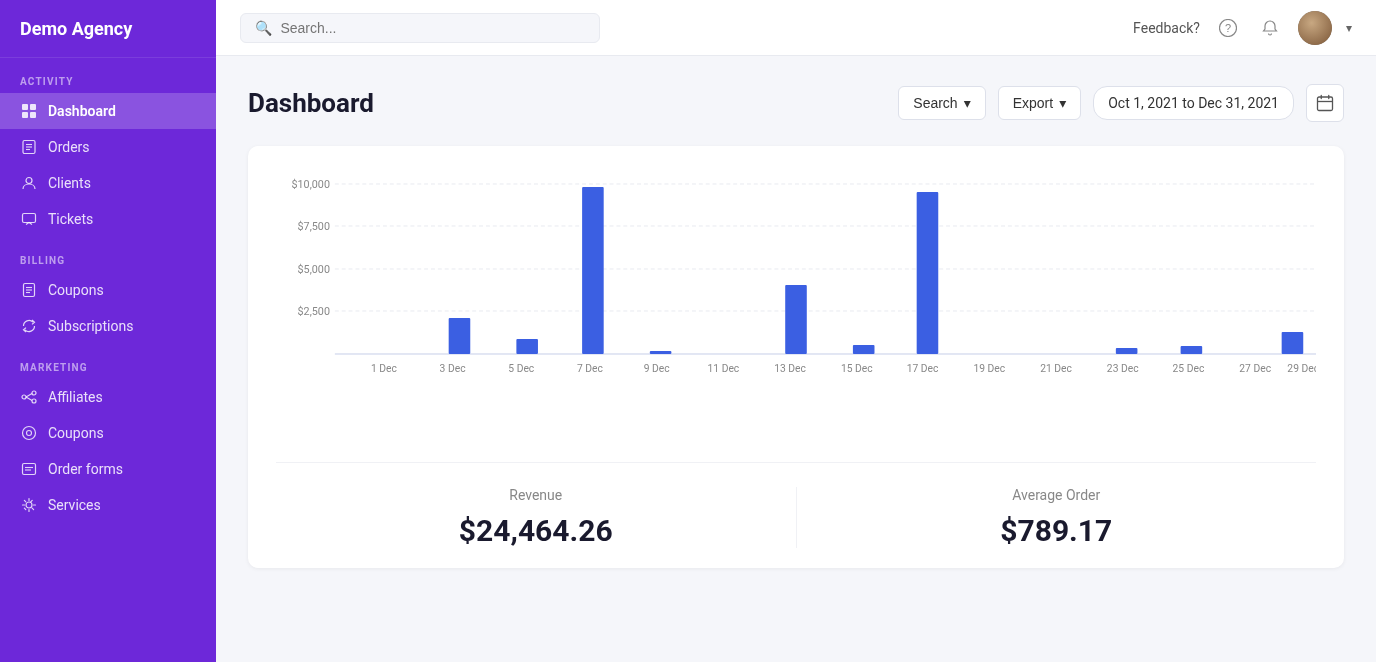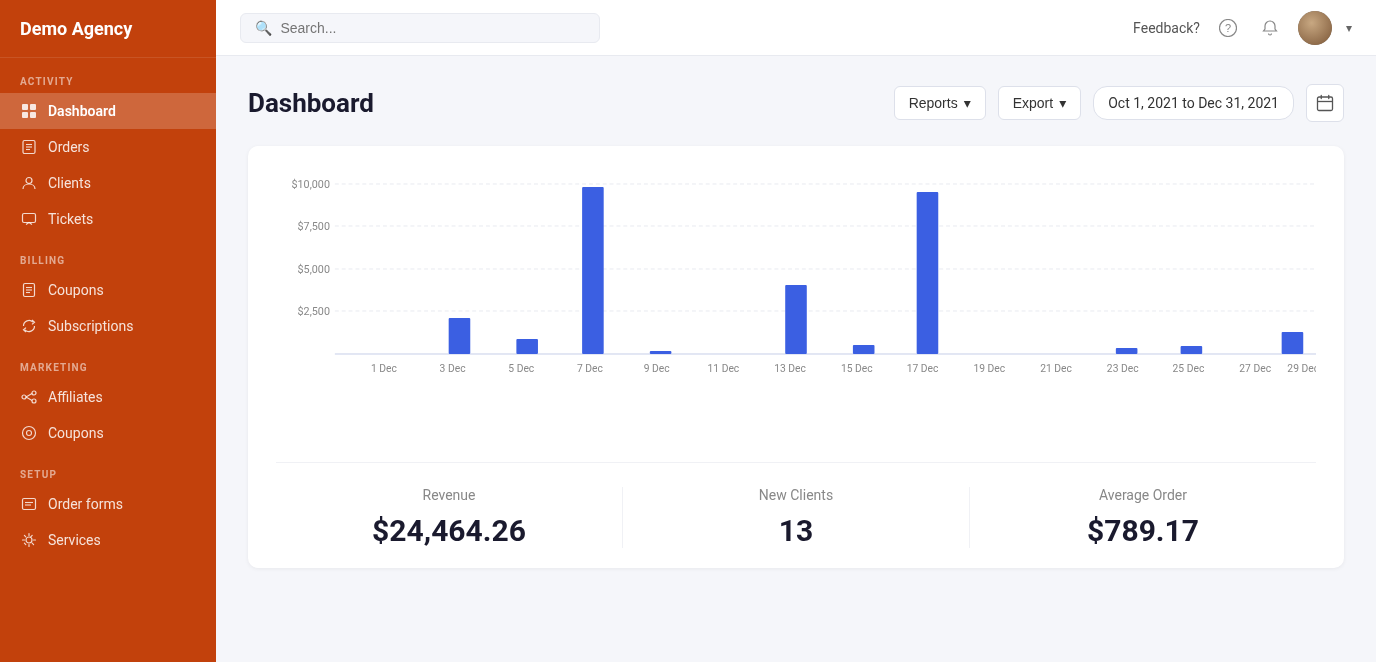--- a/index.html
+++ b/index.html
@@ -2,21 +2,21 @@
 <html><head>
   <meta charset="utf-8">
   <style>
     * { box-sizing: border-box; margin: 0; padding: 0; }
     body { font-family: -apple-system, BlinkMacSystemFont, 'Segoe UI', Roboto, sans-serif; display: flex; height: 662px; overflow: hidden; background: #f5f6fa; }
 
     
     .sidebar {
       width: 216px;
       min-width: 216px;
-      background: #c2410c;
+      background: #6d28d9;
       color: #fff;
       display: flex;
       flex-direction: column;
       padding: 0;
       height: 662px;
     }
     .sidebar-brand {
       padding: 18px 20px;
       font-size: 18px;
       font-weight: 700;
@@ -303,21 +303,20 @@
       </div>
       <div class="sidebar-item">
         <span class="sidebar-icon">
           <svg width="16" height="16" viewBox="0 0 16 16" fill="none">
             <circle cx="8" cy="8" r="6.5" stroke="rgba(255,255,255,0.8)" stroke-width="1.2"></circle>
             <circle cx="8" cy="8" r="2.5" stroke="rgba(255,255,255,0.8)" stroke-width="1.1"></circle>
           </svg>
         </span>
         <span>Coupons</span>
       </div>
-      <div class="sidebar-section-label">SETUP</div>
       <div class="sidebar-item">
         <span class="sidebar-icon">
           <svg width="16" height="16" viewBox="0 0 16 16" fill="none">
             <rect x="1.5" y="2.5" width="13" height="11" rx="1.5" stroke="rgba(255,255,255,0.8)" stroke-width="1.2"></rect>
             <line x1="4" y1="6.5" x2="12" y2="6.5" stroke="rgba(255,255,255,0.8)" stroke-width="1.1"></line>
             <line x1="4" y1="9" x2="10" y2="9" stroke="rgba(255,255,255,0.8)" stroke-width="1.1"></line>
           </svg>
         </span>
         <span>Order forms</span>
       </div>
@@ -358,21 +357,21 @@
         <div class="avatar-img" style="background: radial-gradient(circle at 40% 35%, #c8a882, #7a5535); border-radius: 50%;"></div>
       </div>
       <span class="chevron-down">▾</span>
     </div>
   </header>
 
   <main class="content">
     <div class="dashboard-header">
       <h1 class="dashboard-title">Dashboard</h1>
       <button class="btn-dropdown">
-        <span>Reports</span>
+        <span>Search</span>
         <span>▾</span>
       </button>
       <button class="btn-dropdown">
         <span>Export</span>
         <span>▾</span>
       </button>
       <div class="date-range-btn">
         <span>Oct 1, 2021 to Dec 31, 2021</span>
       </div>
       <div class="calendar-icon-btn">
@@ -436,23 +435,19 @@
           <text x="1047" y="198" text-anchor="middle" font-size="10.5" fill="#888">29 Dec</text>
         </svg>
       </div>
 
       <div class="stats-row">
         <div class="stat-item">
           <div class="stat-label">Revenue</div>
           <div class="stat-value">$24,464.26</div>
         </div>
         <div class="stat-item">
-          <div class="stat-label">New Clients</div>
-          <div class="stat-value">13</div>
-        </div>
-        <div class="stat-item">
           <div class="stat-label">Average Order</div>
           <div class="stat-value">$789.17</div>
         </div>
       </div>
     </div>
   </main>
 </div>
 
 </body></html>

